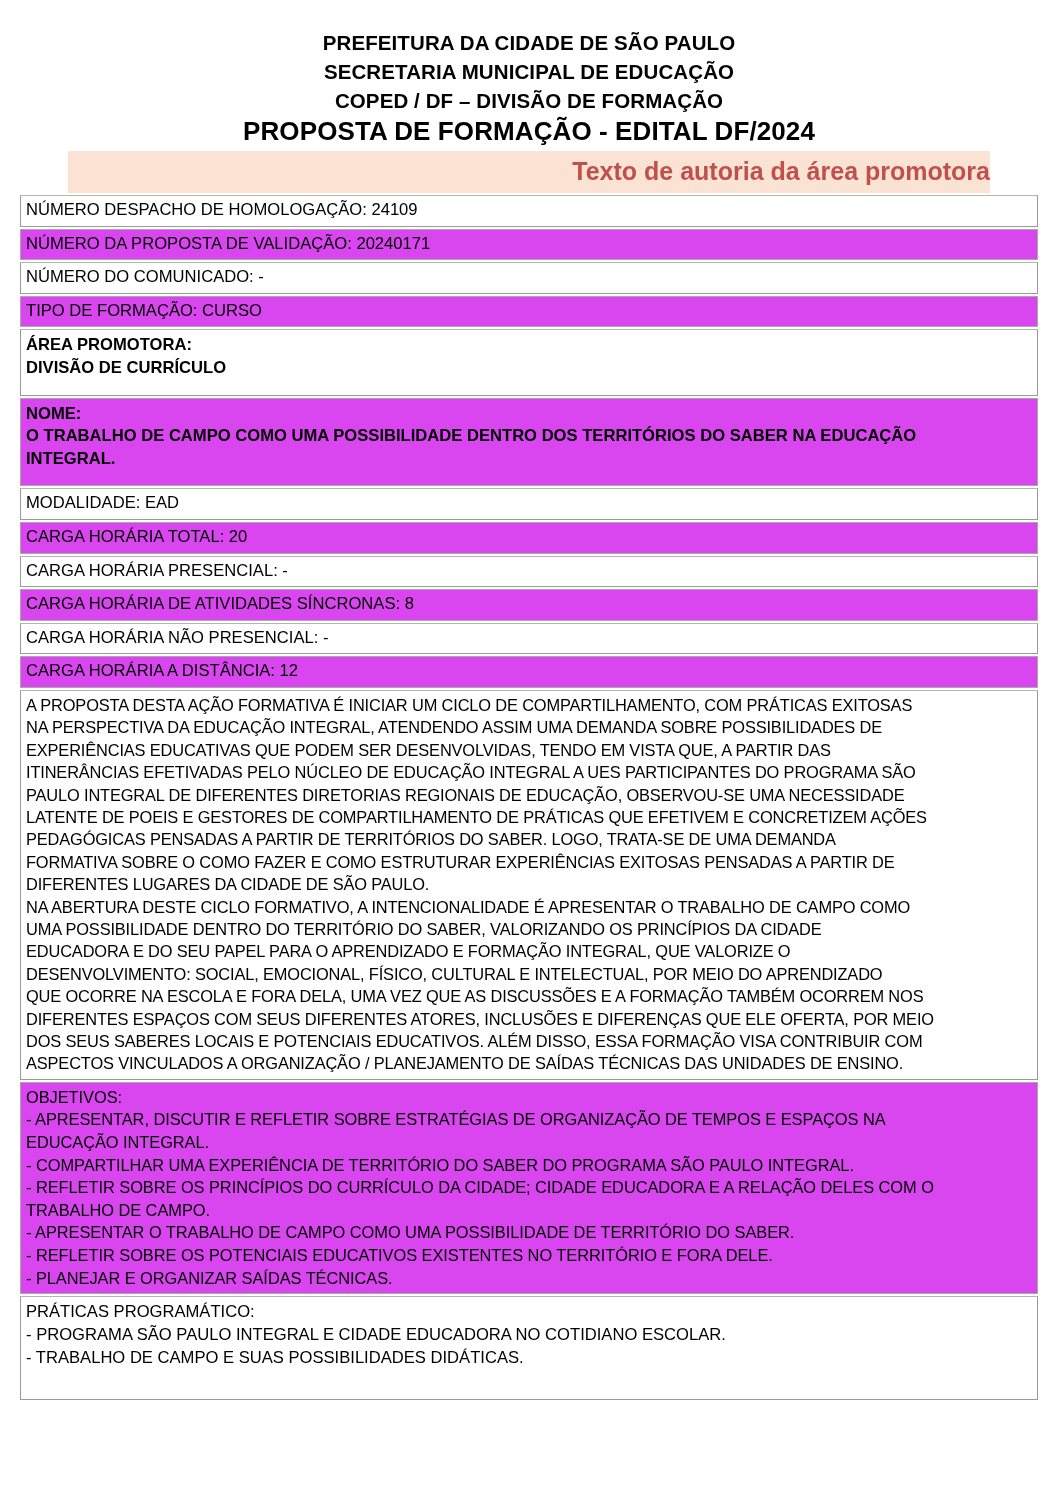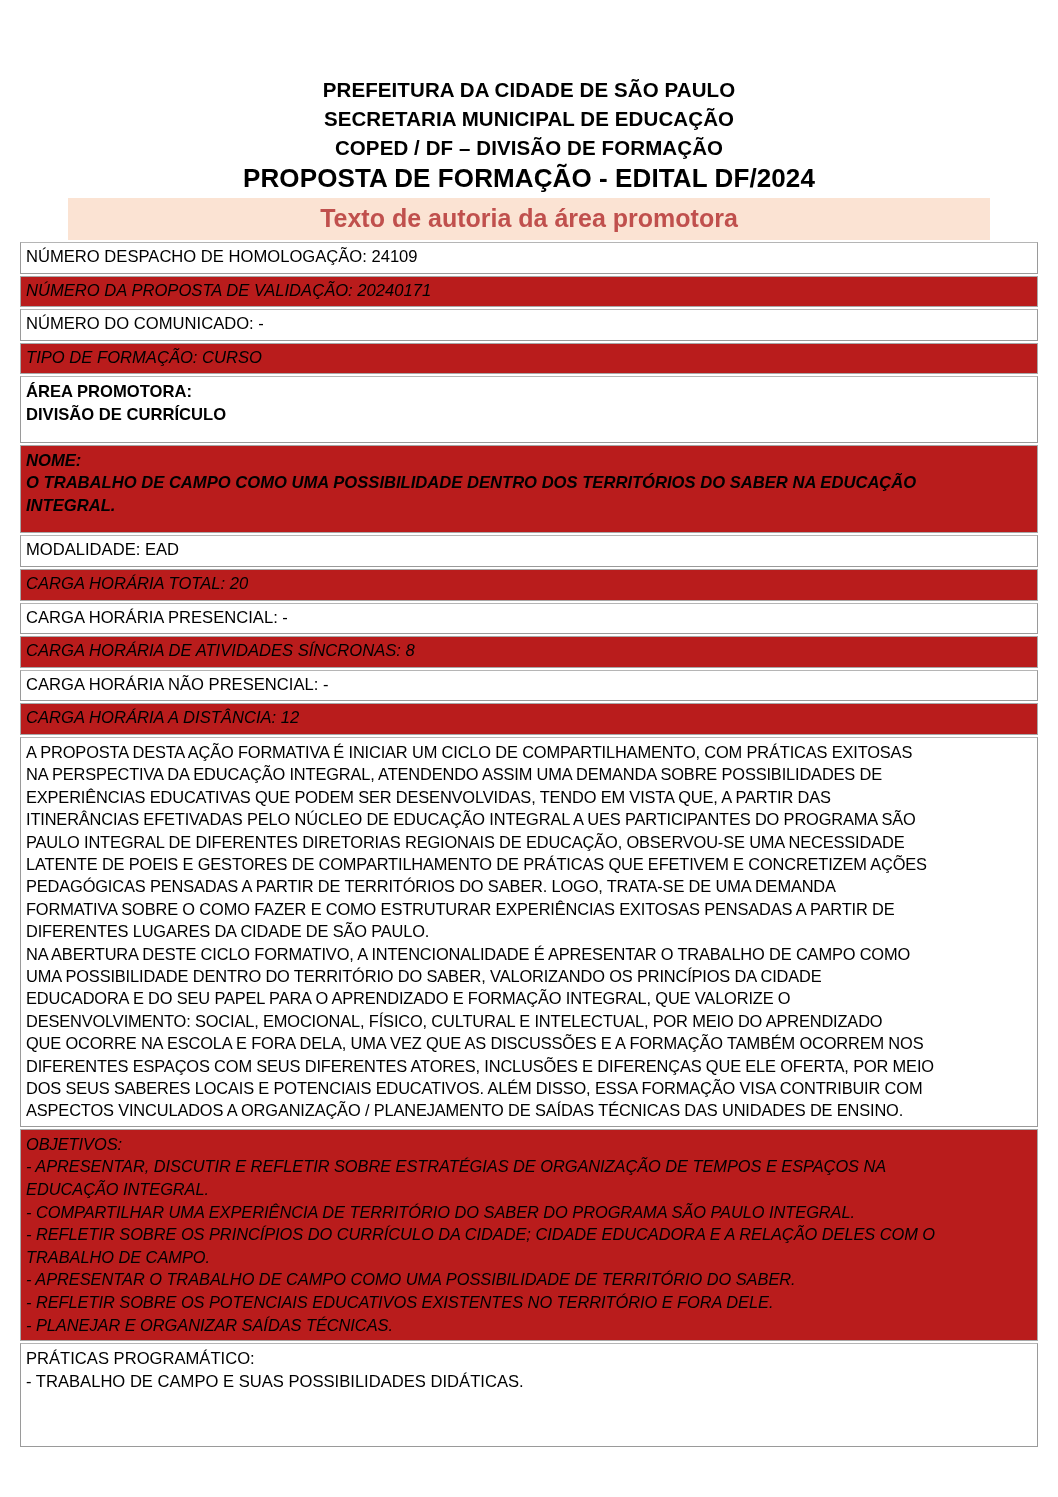--- a/index.html
+++ b/index.html
@@ -18,21 +18,21 @@
   .page {
     position: relative;
     width: 1058px;
     height: 1497px;
     background: #ffffff;
     box-sizing: border-box;
   }
 
   
   .doc-heading {
-    padding-top: 75px;
+    padding-top: 28px;
     text-align: center;
   }
   .doc-heading .hline {
     font-size: 20.5px;
     font-weight: bold;
     line-height: 29px;
     letter-spacing: 0.1px;
     white-space: nowrap;
   }
   .doc-heading .hline-big {
@@ -41,21 +41,21 @@
     line-height: 32px;
     letter-spacing: 0.1px;
     white-space: nowrap;
   }
 
   
   .banner {
     margin: 4px auto 0 auto;
     width: 922px;
     background: #fbe3d3;
-    text-align: center;
+    text-align: right;
     padding: 5px 0 7px 0;
   }
   .banner-text {
     color: #c0504d;
     font-size: 25px;
     font-weight: bold;
     line-height: 30px;
   }
 
   
@@ -67,23 +67,22 @@
     border: 1px solid #9a9a9a;
     border-top-color: #b5b5b5;
     box-sizing: border-box;
     padding: 3px 5px 4px 5px;
     margin-bottom: 2px;
     background: #ffffff;
     font-size: 16.6px;
     line-height: 22.6px;
   }
   .row.shaded {
-    background: #b91c1c;
+    background: #d946ef;
     border-color: #a9a9a9;
-    font-style: italic;
   }
   .row.bold {
     font-weight: bold;
   }
   .row .line {
     white-space: nowrap;
     overflow: hidden;
   }
   .row.block .line {
     white-space: nowrap;
@@ -207,17 +206,18 @@
       <div class="line">- COMPARTILHAR UMA EXPERIÊNCIA DE TERRITÓRIO DO SABER DO PROGRAMA SÃO PAULO INTEGRAL.</div>
       <div class="line">- REFLETIR SOBRE OS PRINCÍPIOS DO CURRÍCULO DA CIDADE; CIDADE EDUCADORA E A RELAÇÃO DELES COM O</div>
       <div class="line">TRABALHO DE CAMPO.</div>
       <div class="line">- APRESENTAR O TRABALHO DE CAMPO COMO UMA POSSIBILIDADE DE TERRITÓRIO DO SABER.</div>
       <div class="line">- REFLETIR SOBRE OS POTENCIAIS EDUCATIVOS EXISTENTES NO TERRITÓRIO E FORA DELE.</div>
       <div class="line">- PLANEJAR E ORGANIZAR SAÍDAS TÉCNICAS.</div>
     </div>
 
     <div class="row conteudo block">
       <div class="line">PRÁTICAS PROGRAMÁTICO:</div>
+      <div class="line">-  PROGRAMA SÃO PAULO INTEGRAL E CIDADE EDUCADORA NO COTIDIANO ESCOLAR.</div>
       <div class="line">- TRABALHO DE CAMPO E SUAS POSSIBILIDADES DIDÁTICAS.</div>
     </div>
 
   </div>
 </div>
 
 </body></html>

